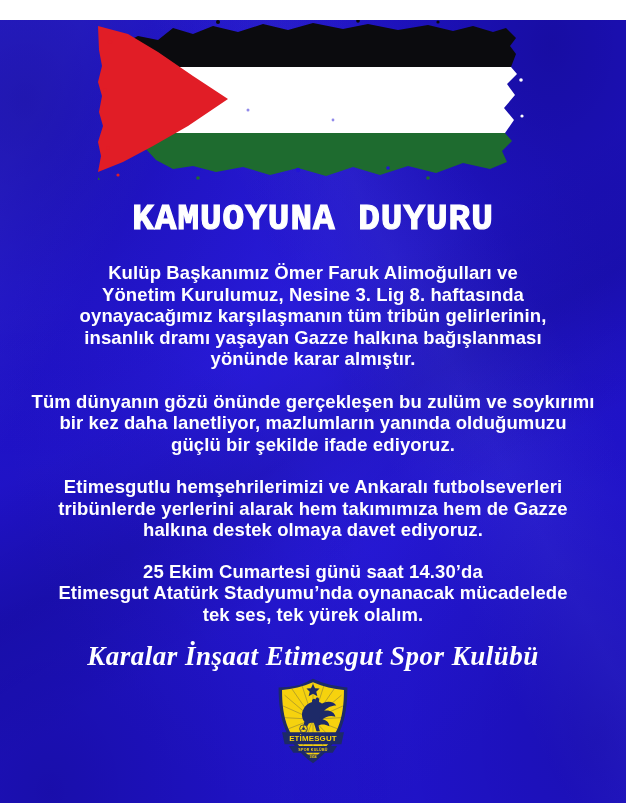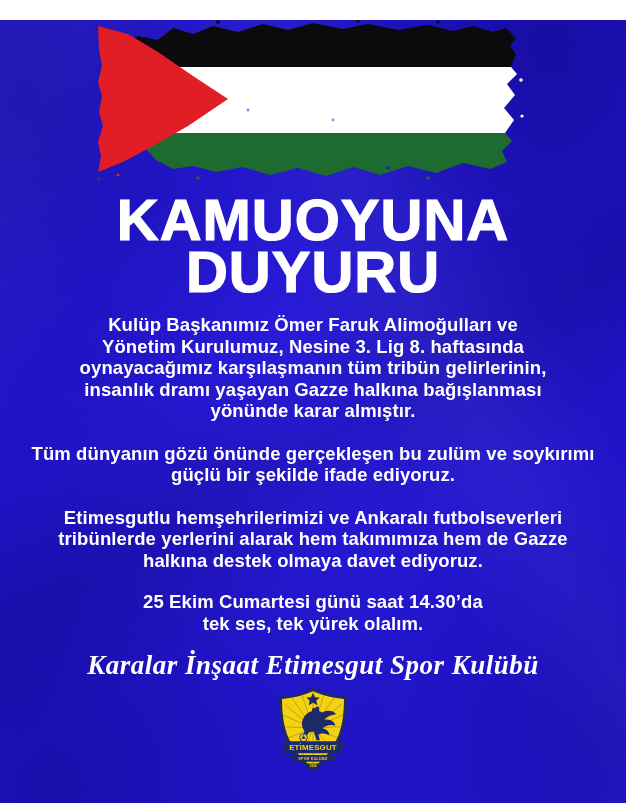--- a/index.html
+++ b/index.html
@@ -22,24 +22,25 @@
     text-align:center;
     color:#ffffff;
   }
   .flag-wrap{
     width:430px;height:160px;
     margin:20px auto 0;
   }
   .flag-wrap svg{display:block;width:100%;height:100%;}
   h1.title{
     margin:14px 0 0;
-    font-size:58px;line-height:52px;
+    font-size:36px;line-height:52px;
     font-weight:900;
     letter-spacing:1px;
     color:#ffffff;
+    font-family:Liberation Mono, monospace;
     -webkit-text-stroke:1.2px #ffffff;
   }
   .para{
     font-size:18.5px;line-height:21.5px;
     font-weight:bold;
     letter-spacing:0.1px;
     margin:21px 0 0;
   }
   .para.first{margin-top:16px;}
   .para.p4{margin-top:20px;}
@@ -99,31 +100,33 @@
   <div class="para first">
     <div>Kulüp Başkanımız Ömer Faruk Alimoğulları ve</div>
     <div>Yönetim Kurulumuz, Nesine 3. Lig 8. haftasında</div>
     <div>oynayacağımız karşılaşmanın tüm tribün gelirlerinin,</div>
     <div>insanlık dramı yaşayan Gazze halkına bağışlanması</div>
     <div>yönünde karar almıştır.</div>
   </div>
 
   <div class="para">
     <div>Tüm dünyanın gözü önünde gerçekleşen bu zulüm ve soykırımı</div>
+    <div>bir kez daha lanetliyor, mazlumların yanında olduğumuzu</div>
     <div>güçlü bir şekilde ifade ediyoruz.</div>
   </div>
 
   <div class="para">
     <div>Etimesgutlu hemşehrilerimizi ve Ankaralı futbolseverleri</div>
     <div>tribünlerde yerlerini alarak hem takımımıza hem de Gazze</div>
     <div>halkına destek olmaya davet ediyoruz.</div>
   </div>
 
   <div class="para p4">
     <div>25 Ekim Cumartesi günü saat 14.30’da</div>
+    <div>Etimesgut Atatürk Stadyumu’nda oynanacak mücadelede</div>
     <div>tek ses, tek yürek olalım.</div>
   </div>
 
   <div class="signature">Karalar İnşaat Etimesgut Spor Kulübü</div>
 
   <div class="logo-wrap">
     <svg viewBox="0 0 90 100" xmlns="http://www.w3.org/2000/svg">
       <defs>
         <clipPath id="shieldClip">
           <path d="M45,5 C57,10 69,13 81,14 C81,47 74,72 45,94 C16,72 9,47 9,14 C21,13 33,10 45,5 Z"></path>

